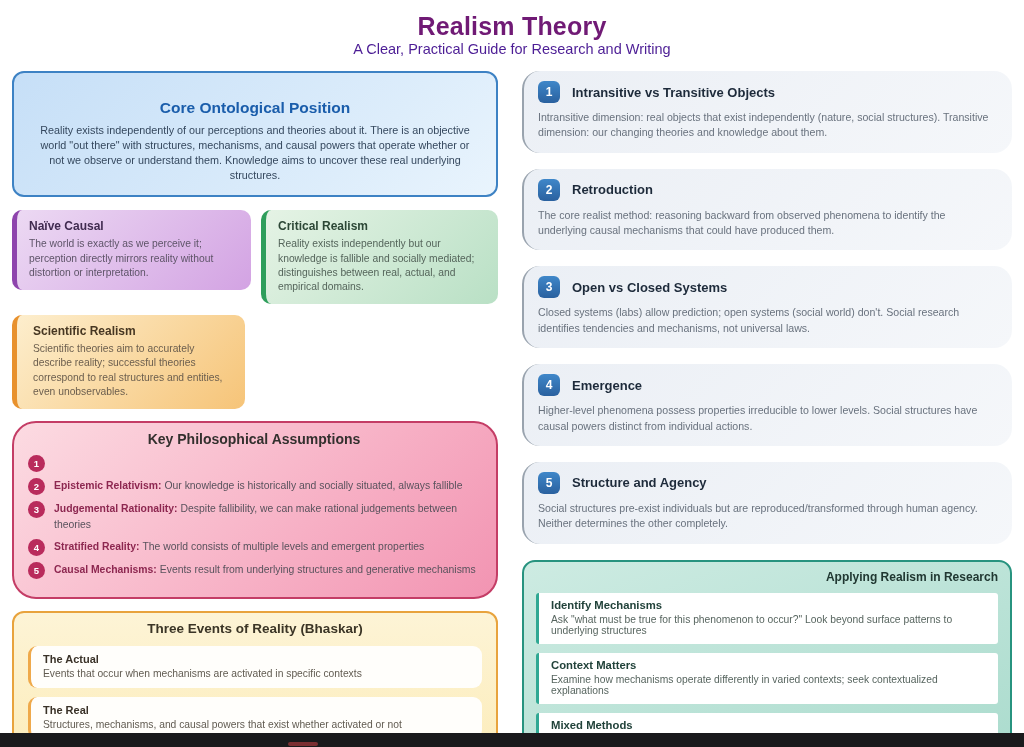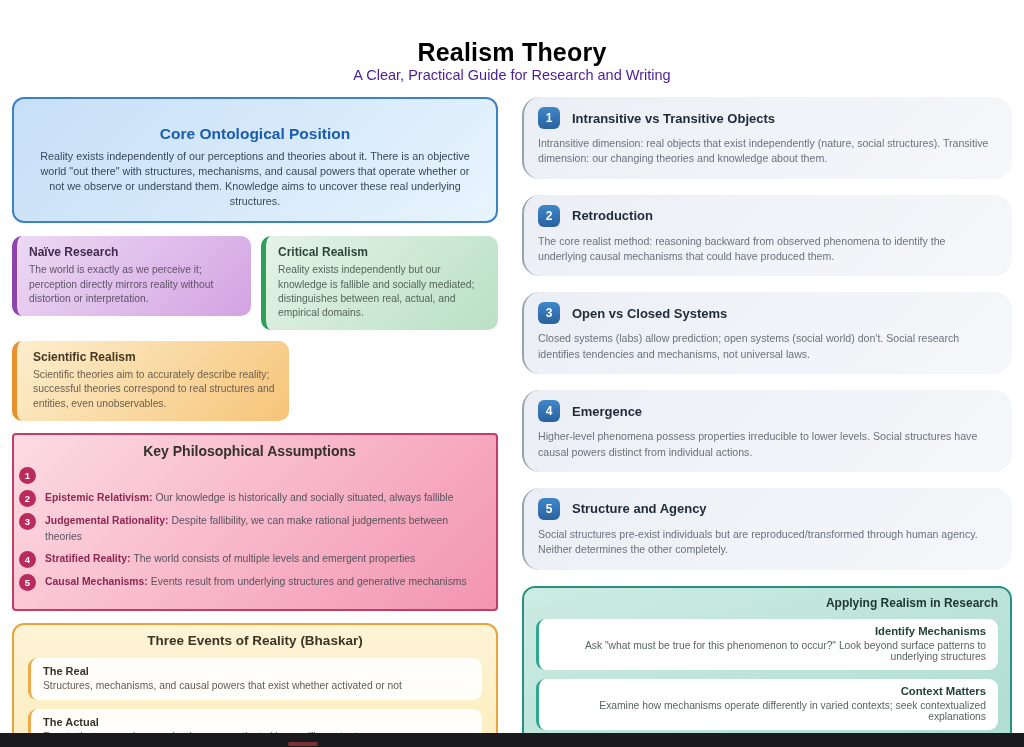--- a/index.html
+++ b/index.html
@@ -6,21 +6,21 @@
   html, body { width: 1024px; height: 747px; }
   body {
     font-family: "Liberation Sans", "DejaVu Sans", sans-serif;
     background: #ffffff;
     overflow: hidden;
   }
   .page { position: relative; width: 1024px; height: 747px; background: #fff; }
 
   
   .header { text-align: center; padding-top: 12px; }
-  .page-title { font-size: 25px; font-weight: bold; color: #000000; letter-spacing: 0.2px; margin-top: 26px; }
+  .page-title { font-size: 25px; font-weight: bold; color: #701a75; letter-spacing: 0.2px; }
   .page-subtitle { font-size: 14.5px; color: #4c1d95; }
 
   
   .columns { display: flex; gap: 24px; padding: 14px 12px 0 12px; align-items: flex-start; }
   .col-left  { width: 486px; flex: none; }
   .col-right { width: 490px; flex: none; }
 
   
   .core-box {
     background: linear-gradient(135deg, #c6dff7 0%, #ddedfb 70%, #e9f4fd 100%);
@@ -49,35 +49,35 @@
   .v-naive .variant-title { color: #402b50; }
   .v-naive .variant-body  { color: #5e5468; }
   .v-critical {
     flex: 1; min-height: 58px;
     background: linear-gradient(135deg, #e5f3e5 0%, #b9e0c5 100%);
     border-left: 5px solid #2e9e5b;
   }
   .v-critical .variant-title { color: #2c4736; }
   .v-critical .variant-body  { color: #55655b; }
   .v-scientific {
-    width: 277px; min-height: 65px; margin-top: 11px;
+    width: 233px; min-height: 65px; margin-top: 11px;
     background: linear-gradient(135deg, #fdeecd 0%, #f6c478 100%);
     border-left: 5px solid #e8912d;
     padding-left: 16px;
   }
   .v-scientific .variant-title { color: #473722; }
   .v-scientific .variant-body  { color: #6b5e4e; }
 
   
   .assumptions {
     margin-top: 12px;
     background: linear-gradient(135deg, #fcdbe2 0%, #f7b0c5 60%, #f294b2 100%);
     border: 2px solid #c43d66;
-    border-radius: 4px;
-    padding: 8px 16px 12px 5px;
+    border-radius: 24px;
+    padding: 8px 16px 12px 14px;
     min-height: 138px;
   }
   .assumptions-title { text-align: center; font-size: 14px; font-weight: bold; color: #33302e; margin-bottom: 8px; }
   .assumption-item { display: flex; align-items: flex-start; margin-bottom: 6px; }
   .a-num {
     flex: none; width: 17px; height: 17px; border-radius: 50%;
     background: #b92b5c; color: #fff; font-size: 9.5px; font-weight: bold;
     display: inline-flex; align-items: center; justify-content: center;
     margin-right: 9px; margin-top: 0px;
   }
@@ -131,24 +131,23 @@
     border: 2px solid #27937f;
     border-radius: 13px;
     padding: 8px 12px 12px 12px;
     margin-top: 10px;
     min-height: 266px;
   }
   .applying-title { text-align: right; font-size: 12px; font-weight: bold; color: #203832; margin-bottom: 9px; }
   .apply-card {
     background: #ffffff;
     border-left: 3px solid #2fa893;
-    border-radius: 9px;
+    border-radius: 3px;
     padding: 6px 12px 8px 12px;
     margin-bottom: 9px;
-    text-align: right;
   }
   .apply-card:last-child { margin-bottom: 0; }
   .apply-card-title { font-size: 11.3px; font-weight: bold; color: #21423a; margin-bottom: 3px; }
   .apply-card-body  { font-size: 10.3px; color: #57655f; }
 
   
   .bottom-bar {
     position: absolute; left: 0; bottom: 0; width: 1024px; height: 14px;
     background: #1a1a1c; z-index: 10;
   }
@@ -171,21 +170,21 @@
 
     <div class="col-left">
 
       <div class="core-box">
         <div class="core-title">Core Ontological Position</div>
         <div class="core-body">Reality exists independently of our perceptions and theories about it. There is an objective world "out there" with structures, mechanisms, and causal powers that operate whether or not we observe or understand them. Knowledge aims to uncover these real underlying structures.</div>
       </div>
 
       <div class="variant-row">
         <div class="variant v-naive">
-          <div class="variant-title">Naïve Research</div>
+          <div class="variant-title">Naïve Causal</div>
           <div class="variant-body">The world is exactly as we perceive it; perception directly mirrors reality without distortion or interpretation.</div>
         </div>
         <div class="variant v-critical">
           <div class="variant-title">Critical Realism</div>
           <div class="variant-body">Reality exists independently but our knowledge is fallible and socially mediated; distinguishes between real, actual, and empirical domains.</div>
         </div>
       </div>
 
       <div class="variant v-scientific">
         <div class="variant-title">Scientific Realism</div>
@@ -212,26 +211,26 @@
         </div>
         <div class="assumption-item">
           <span class="a-num">5</span>
           <span class="a-text"><span class="a-label">Causal Mechanisms:</span><span>Events result from underlying structures and generative mechanisms</span></span>
         </div>
       </div>
 
       <div class="domains">
         <div class="domains-title">Three Events of Reality (Bhaskar)</div>
         <div class="domain-card">
+          <div class="domain-card-title">The Actual</div>
+          <div class="domain-card-body">Events that occur when mechanisms are activated in specific contexts</div>
+        </div>
+        <div class="domain-card">
           <div class="domain-card-title">The Real</div>
           <div class="domain-card-body">Structures, mechanisms, and causal powers that exist whether activated or not</div>
-        </div>
-        <div class="domain-card">
-          <div class="domain-card-title">The Actual</div>
-          <div class="domain-card-body">Events that occur when mechanisms are activated in specific contexts</div>
         </div>
         <div class="domain-card">
           <div class="domain-card-title">The Empirical</div>
           <div class="domain-card-body">Observable experiences and events that we can directly perceive or measure</div>
         </div>
       </div>
 
     </div>
 
     <div class="col-right">

